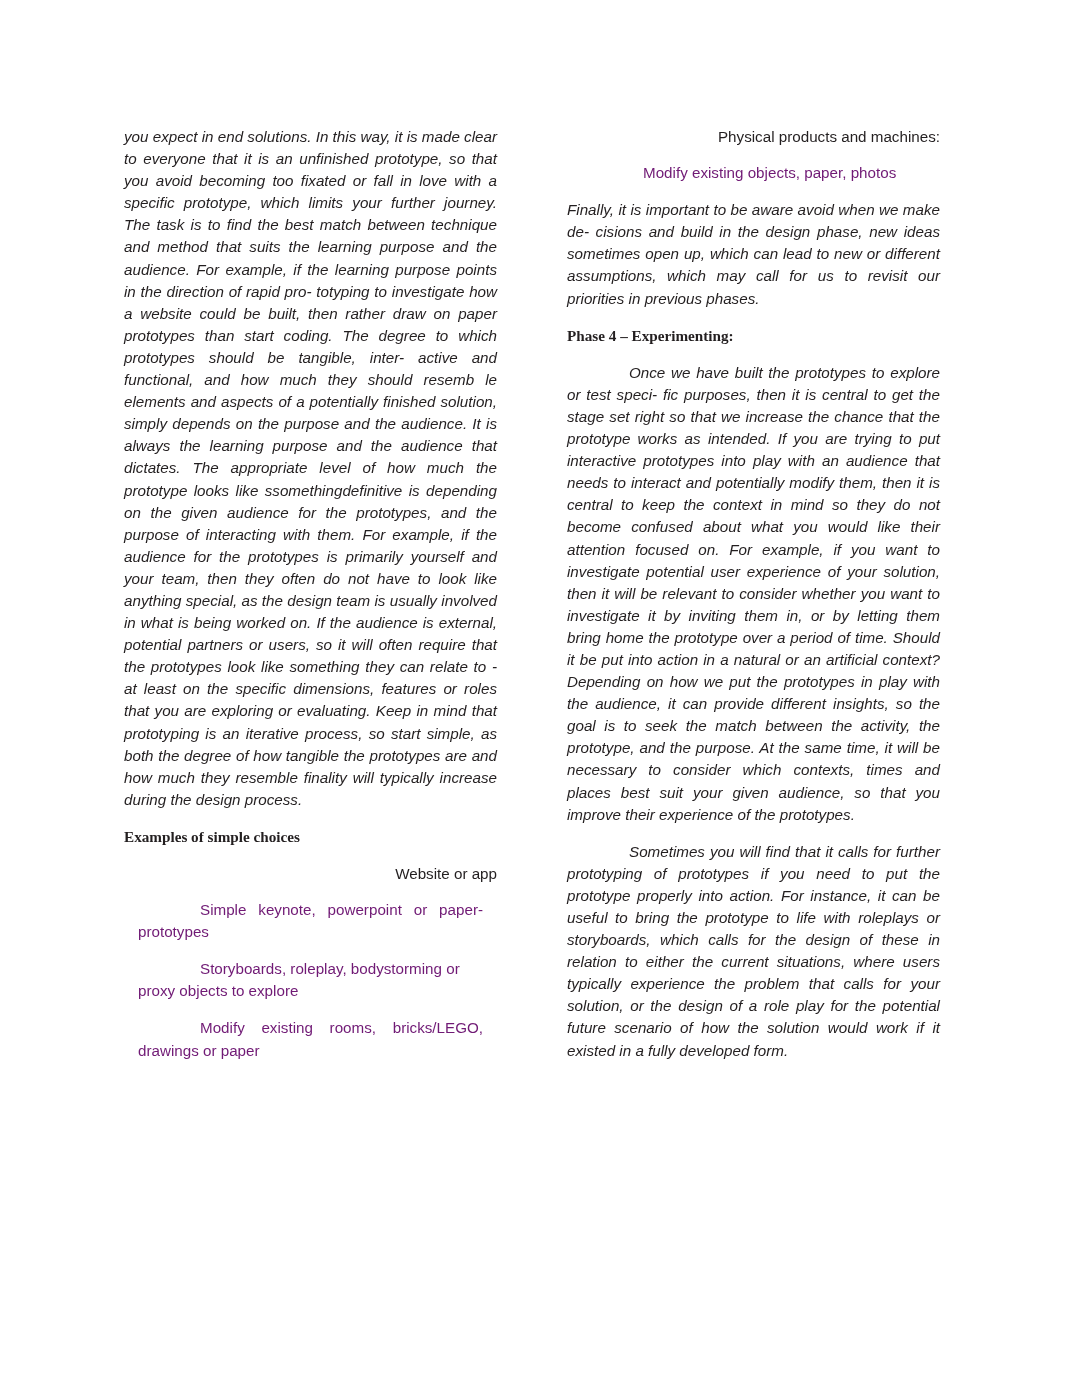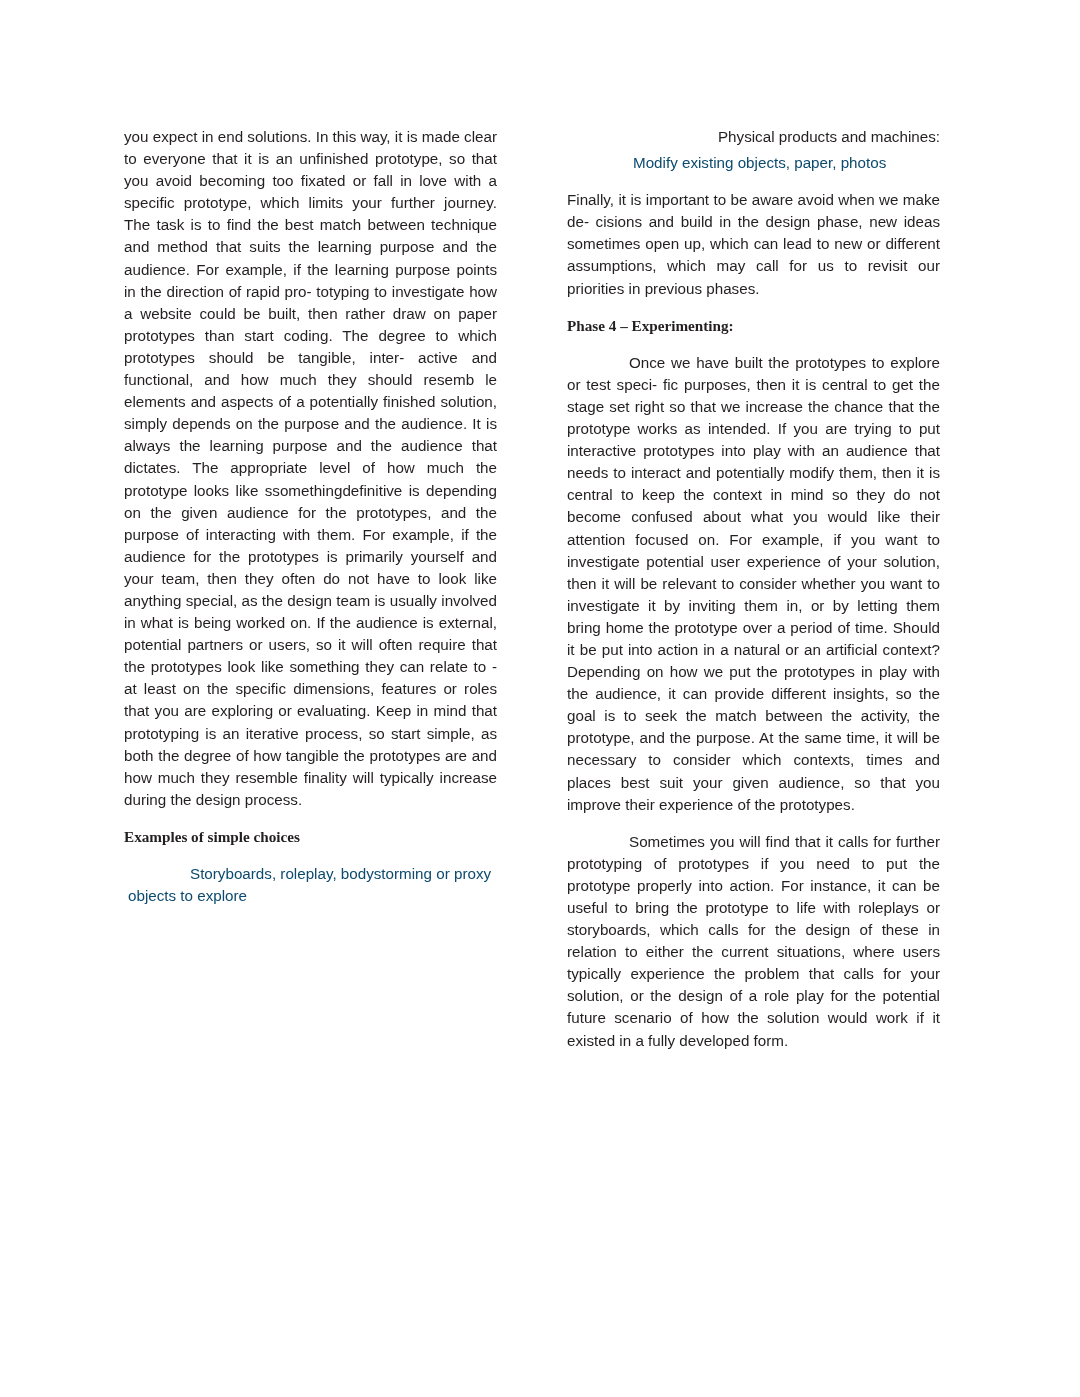--- a/index.html
+++ b/index.html
@@ -33,20 +33,21 @@
     margin: 0 0 15px 0;
     font-family: "Liberation Sans", sans-serif;
     font-size: 15.2px;
     line-height: 22.1px;
     color: #231f20;
     text-align: justify;
     text-justify: inter-word;
     -webkit-hyphens: none;
     hyphens: none;
     word-spacing: 0px;
+    font-style: italic;
   }
   p.body.indent {
     text-indent: 62px;
   }
   p.body.last {
     margin-bottom: 0;
   }
   h3.heading {
     margin: 0 0 15px 0;
     font-family: Liberation Serif, serif;
@@ -65,51 +66,56 @@
   }
   p.term {
     margin: 0;
     font-family: "Liberation Sans", sans-serif;
     font-size: 15.2px;
     line-height: 22.1px;
     color: #231f20;
     text-align: right;
   }
   p.desc {
-    margin: 4px;
+    margin: 14px;
     font-family: "Liberation Sans", sans-serif;
     font-size: 15.2px;
     line-height: 22.1px;
-    color: #0c4a6e;
+    color: #701a75;
     text-align: justify;
     text-justify: inter-word;
     text-indent: 62px;
   }
   p.desc.noflow {
     text-align: left;
   }
 </style>
 </head>
 <body>
 
 <div class="page">
   <div class="columns">
 
     <div class="col">
 
       <p class="body">you expect in end solutions. In this way, it is made clear to everyone that it is an unfinished prototype, so that you avoid becoming too fixated or fall in love with a specific prototype, which limits your further journey. The task is to find the best match between technique and method that suits the learning purpose and the audience. For example, if the learning purpose points in the direction of rapid pro- totyping to investigate how a website could be built, then rather draw on paper prototypes than start coding. The degree to which prototypes should be tangible, inter- active and functional, and how much they should resemb le elements and aspects of a potentially finished solution, simply depends on the purpose and the audience. It is always the learning purpose and the audience that dictates. The appropriate level of how much the prototype looks like ssomethingdefinitive is depending on the given audience for the prototypes, and the purpose of interacting with them. For example, if the audience for the prototypes is primarily yourself and your team, then they often do not have to look like anything special, as the design team is usually involved in what is being worked on. If the audience is external, potential partners or users, so it will often require that the prototypes look like something they can relate to - at least on the specific dimensions, features or roles that you are exploring or evaluating. Keep in mind that prototyping is an iterative process, so start simple, as both the degree of how tangible the prototypes are and how much they resemble finality will typically increase during the design process.</p>
 
       <h3 class="heading">Examples of simple choices</h3>
 
+      <div class="term-block">
+        <p class="term">Website or app</p>
+        <p class="desc">Simple keynote, powerpoint or paper-prototypes</p>
+      </div>
 
       <div class="term-block">
         <p class="desc noflow">Storyboards, roleplay, bodystorming or proxy objects to explore</p>
       </div>
 
       <div class="term-block last">
+        <p class="desc">Modify existing rooms, bricks/LEGO, drawings or paper</p>
       </div>
 
     </div>
 
     <div class="col">
 
       <div class="term-block">
         <p class="term">Physical products and machines:</p>
         <p class="desc noflow">Modify existing objects, paper, photos</p>
       </div>

